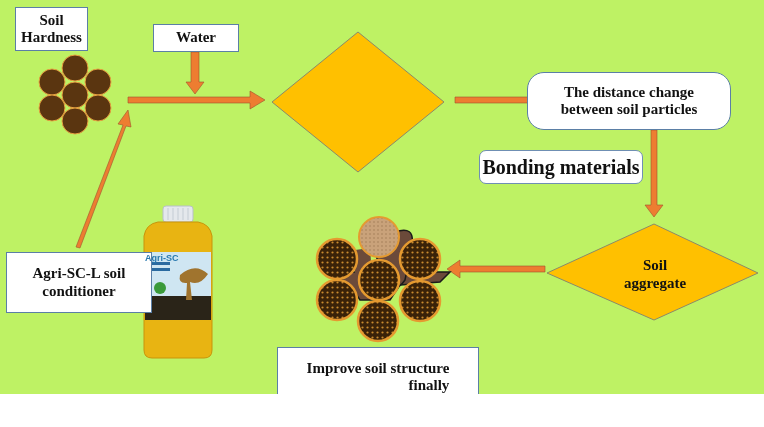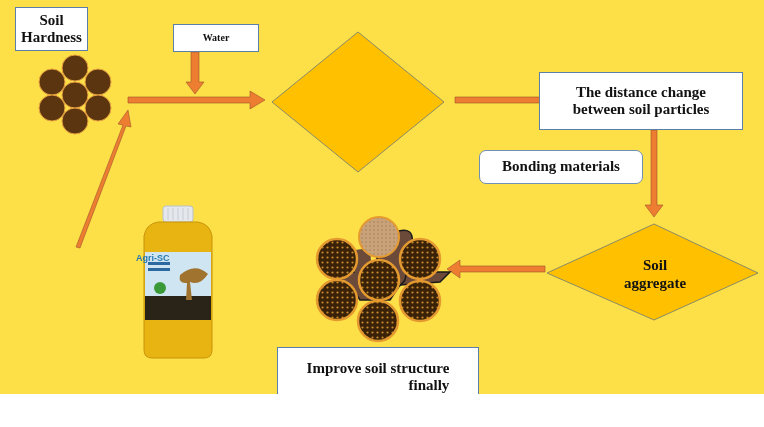--- a/index.html
+++ b/index.html
@@ -1,16 +1,16 @@
 <!DOCTYPE html>
 <html><head>
 <meta charset="utf-8">
 <style>
   html, body { margin:0; padding:0; background:#ffffff; }
-  #stage { position:relative; width:764px; height:394px; overflow:hidden; background:#fde047;
+  #stage { position:relative; width:764px; height:394px; overflow:hidden; background:#bef264;
            font-family:"Liberation Serif", "DejaVu Serif", serif; font-weight:bold; color:#111; }
   .box { position:absolute; background:#fff; border:1.5px solid #5b7fa6; box-sizing:border-box;
          display:flex; align-items:center; justify-content:center; text-align:center; line-height:1.15; }
   .rounded { border-radius:7px; border-color:#6f8fb3; }
   .lbl { white-space:pre-line; }
   svg { position:absolute; left:0; top:0; }
   .diamond-text { position:absolute; display:flex; align-items:center; justify-content:center;
                   text-align:center; line-height:1.2; }
 </style>
 </head>
@@ -93,41 +93,45 @@
       <rect x="148" y="262" width="22" height="3" fill="#2a6aa0"></rect>
       <rect x="148" y="268" width="22" height="3" fill="#2a6aa0"></rect>
     </g>
   </svg>
 
   <div class="box" style="left:15px; top:7px; width:73px; height:44px; font-size:15px;">
     <span class="lbl">Soil
 Hardness</span>
   </div>
 
-  <div class="box" style="left:153px; top:24px; width:86px; height:28px; font-size:10px;margin-left:20px;">
+  <div class="box" style="left:153px; top:24px; width:86px; height:28px; font-size:15px;">
     <span class="lbl">Water</span>
   </div>
 
 
 
-  <div class="box" style="left:539px; top:72px; width:204px; height:58px; font-size:15px;">
+  <div class="box" style="left:527px; top:72px; width:204px; height:58px; font-size:15px;border-radius:17px;">
     <span class="lbl">The distance change
 between soil particles</span>
   </div>
 
-  <div class="box rounded" style="left:479px; top:150px; width:164px; height:34px; font-size:15px;text-align:right;">
+  <div class="box rounded" style="left:479px; top:150px; width:164px; height:34px; font-size:20px;text-align:right;">
     <span class="lbl">Bonding materials</span>
   </div>
 
   <div class="diamond-text" style="left:600px; top:252px; width:110px; height:44px; font-size:15px;">
     <span class="lbl">Soil
 aggregate</span>
   </div>
 
   <div class="box" style="left:277px; top:347px; width:202px; height:60px; font-size:15px;text-align:right;">
     <span class="lbl">Improve soil structure
 finally</span>
   </div>
 
+  <div class="box" style="left:6px; top:252px; width:146px; height:61px; font-size:15px;">
+    <span class="lbl">Agri-SC-L soil
+conditioner</span>
+  </div>
 
-  <div style="position:absolute; left:136px; top:253px; font-family:'Liberation Sans', sans-serif; font-size:9px; color:#2a7ab0;">Agri-SC</div>
+  <div style="position:absolute; left:145px; top:253px; font-family:'Liberation Sans', sans-serif; font-size:9px; color:#2a7ab0;">Agri-SC</div>
 
 </div>
 
 </body></html>

